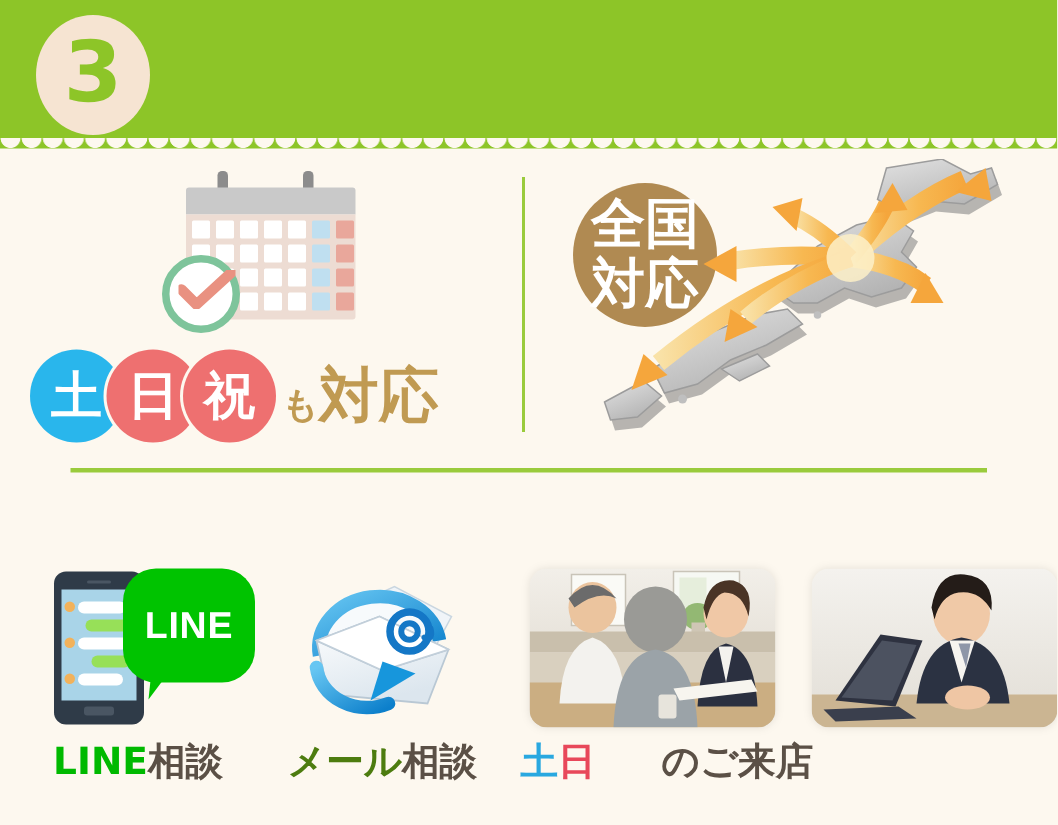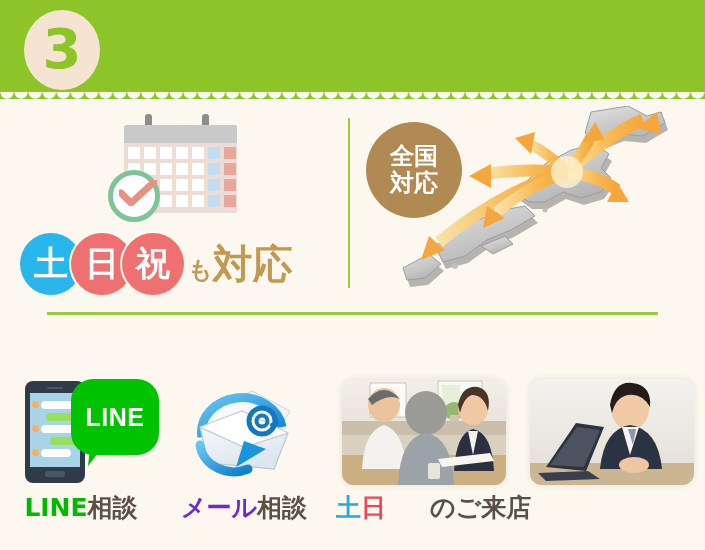--- a/index.html
+++ b/index.html
@@ -97,44 +97,44 @@
   .mo-text{
     margin-left:4px;color:#C09A52;font-weight:bold;
     font-family:"DejaVu Sans",sans-serif;
     display:flex;align-items:flex-end;
   }
   .mo-small{font-size:24px;line-height:1;padding-bottom:2px;}
   .mo-big{font-size:40px;line-height:1;letter-spacing:0px;}
 
   
   .zenkoku{
-    position:absolute;left:366px;top:18px;width:96px;height:96px;
+    position:absolute;left:382px;top:18px;width:96px;height:96px;
     border-radius:50%;background:#B08A52;
     display:flex;flex-direction:column;align-items:center;justify-content:center;
-    color:#FFFFFF;font-weight:bold;font-size:24px;line-height:1.12;
+    color:#FFFFFF;font-weight:bold;font-size:36px;line-height:1.12;
     font-family:"DejaVu Sans",sans-serif;
   }
 
   
   .map-wrap{position:absolute;left:395px;top:2px;width:310px;height:192px;}
   .map-wrap svg{display:block;}
 
   
   .hrule{
     position:absolute;left:47px;top:312px;width:611px;height:3px;background:#9ACB3C;
   }
   .subtitle{
     position:absolute;left:0;top:325px;width:705px;text-align:center;
     color:#5B5046;font-weight:bold;font-size:32px;
     font-family:"DejaVu Sans",sans-serif;
     letter-spacing:0.5px;
   }
 
   
-  .cards{position:absolute;left:0;top:373px;width:629px;height:177px;}
+  .cards{position:absolute;left:11px;top:373px;width:629px;height:177px;}
   .card{position:absolute;top:0;width:176px;height:177px;}
   .card .art{position:absolute;left:0;top:0;width:176px;height:120px;}
   .card .cap{
     position:absolute;left:0;top:118px;width:176px;text-align:center;
     font-size:25px;font-weight:bold;
     font-family:"DejaVu Sans",sans-serif;
     color:#5B5046;white-space:nowrap;
   }
   .c1{left:-7px;} .c2{left:156px;} .c3{left:336px;} .c4{left:524px;}
 
@@ -372,21 +372,21 @@
           <g transform="translate(70,24)">
             <circle cx="14" cy="14" r="13" fill="none" stroke="#1477C6" stroke-width="5"></circle>
             <circle cx="14" cy="14" r="5.5" fill="none" stroke="#1477C6" stroke-width="4"></circle>
             <path d="M24 18 Q30 20 28 12" fill="none" stroke="#1477C6" stroke-width="4" stroke-linecap="round"></path>
           </g>
 
           <path d="M22 62 A34 30 0 0 0 70 86" fill="none" stroke="url(#arrowB)" stroke-width="9" stroke-linecap="round"></path>
           <path d="M88 66 L58 84 L66 58 Z" fill="#1796DC"></path>
         </svg>
       </div>
-      <div class="cap"><span style="color: #6d28d9;">メール</span><span style="color: rgb(91, 80, 70);">相談</span></div>
+      <div class="cap"><span style="color: #4d7c0f;">メール</span><span style="color: rgb(91, 80, 70);">相談</span></div>
     </div>
 
     <div class="card c3">
       <div class="art">
         <div class="photo">
           <svg width="164" height="106" viewBox="0 0 164 106">
             <defs>
               <linearGradient id="roomG" x1="0" y1="0" x2="0" y2="1">
                 <stop offset="0%" stop-color="#F2EFE9"></stop>
                 <stop offset="100%" stop-color="#DCD5CA"></stop>

